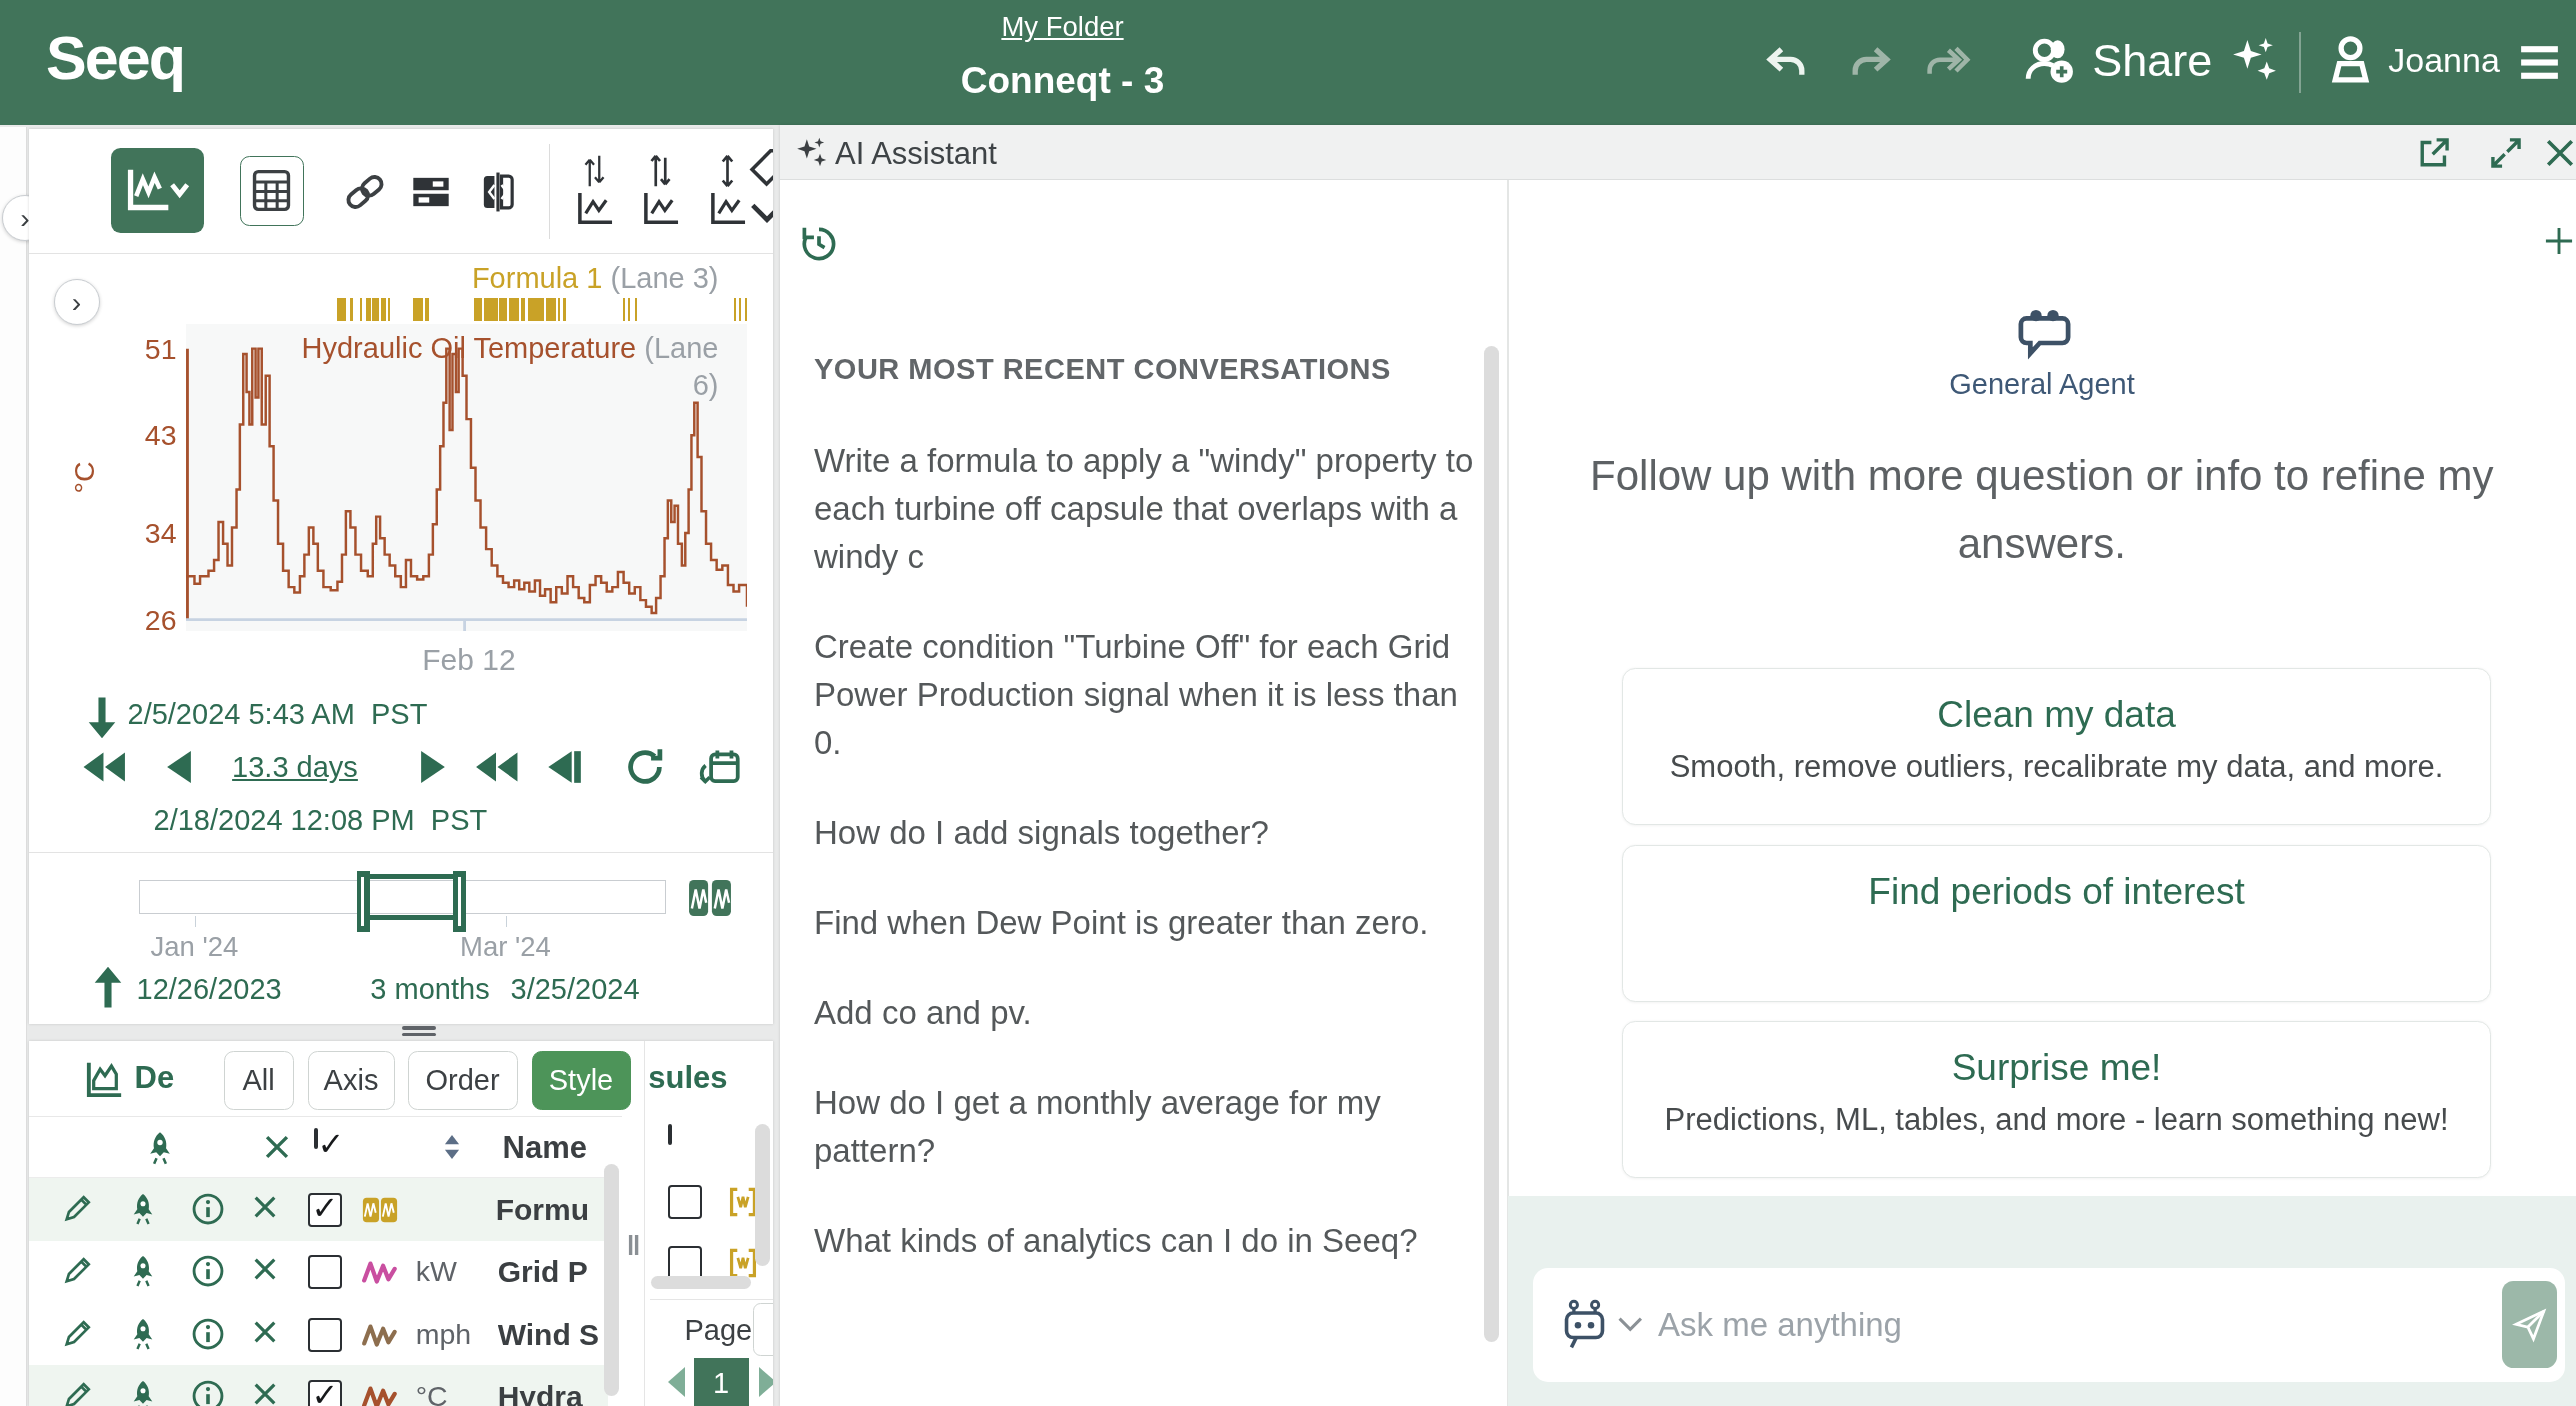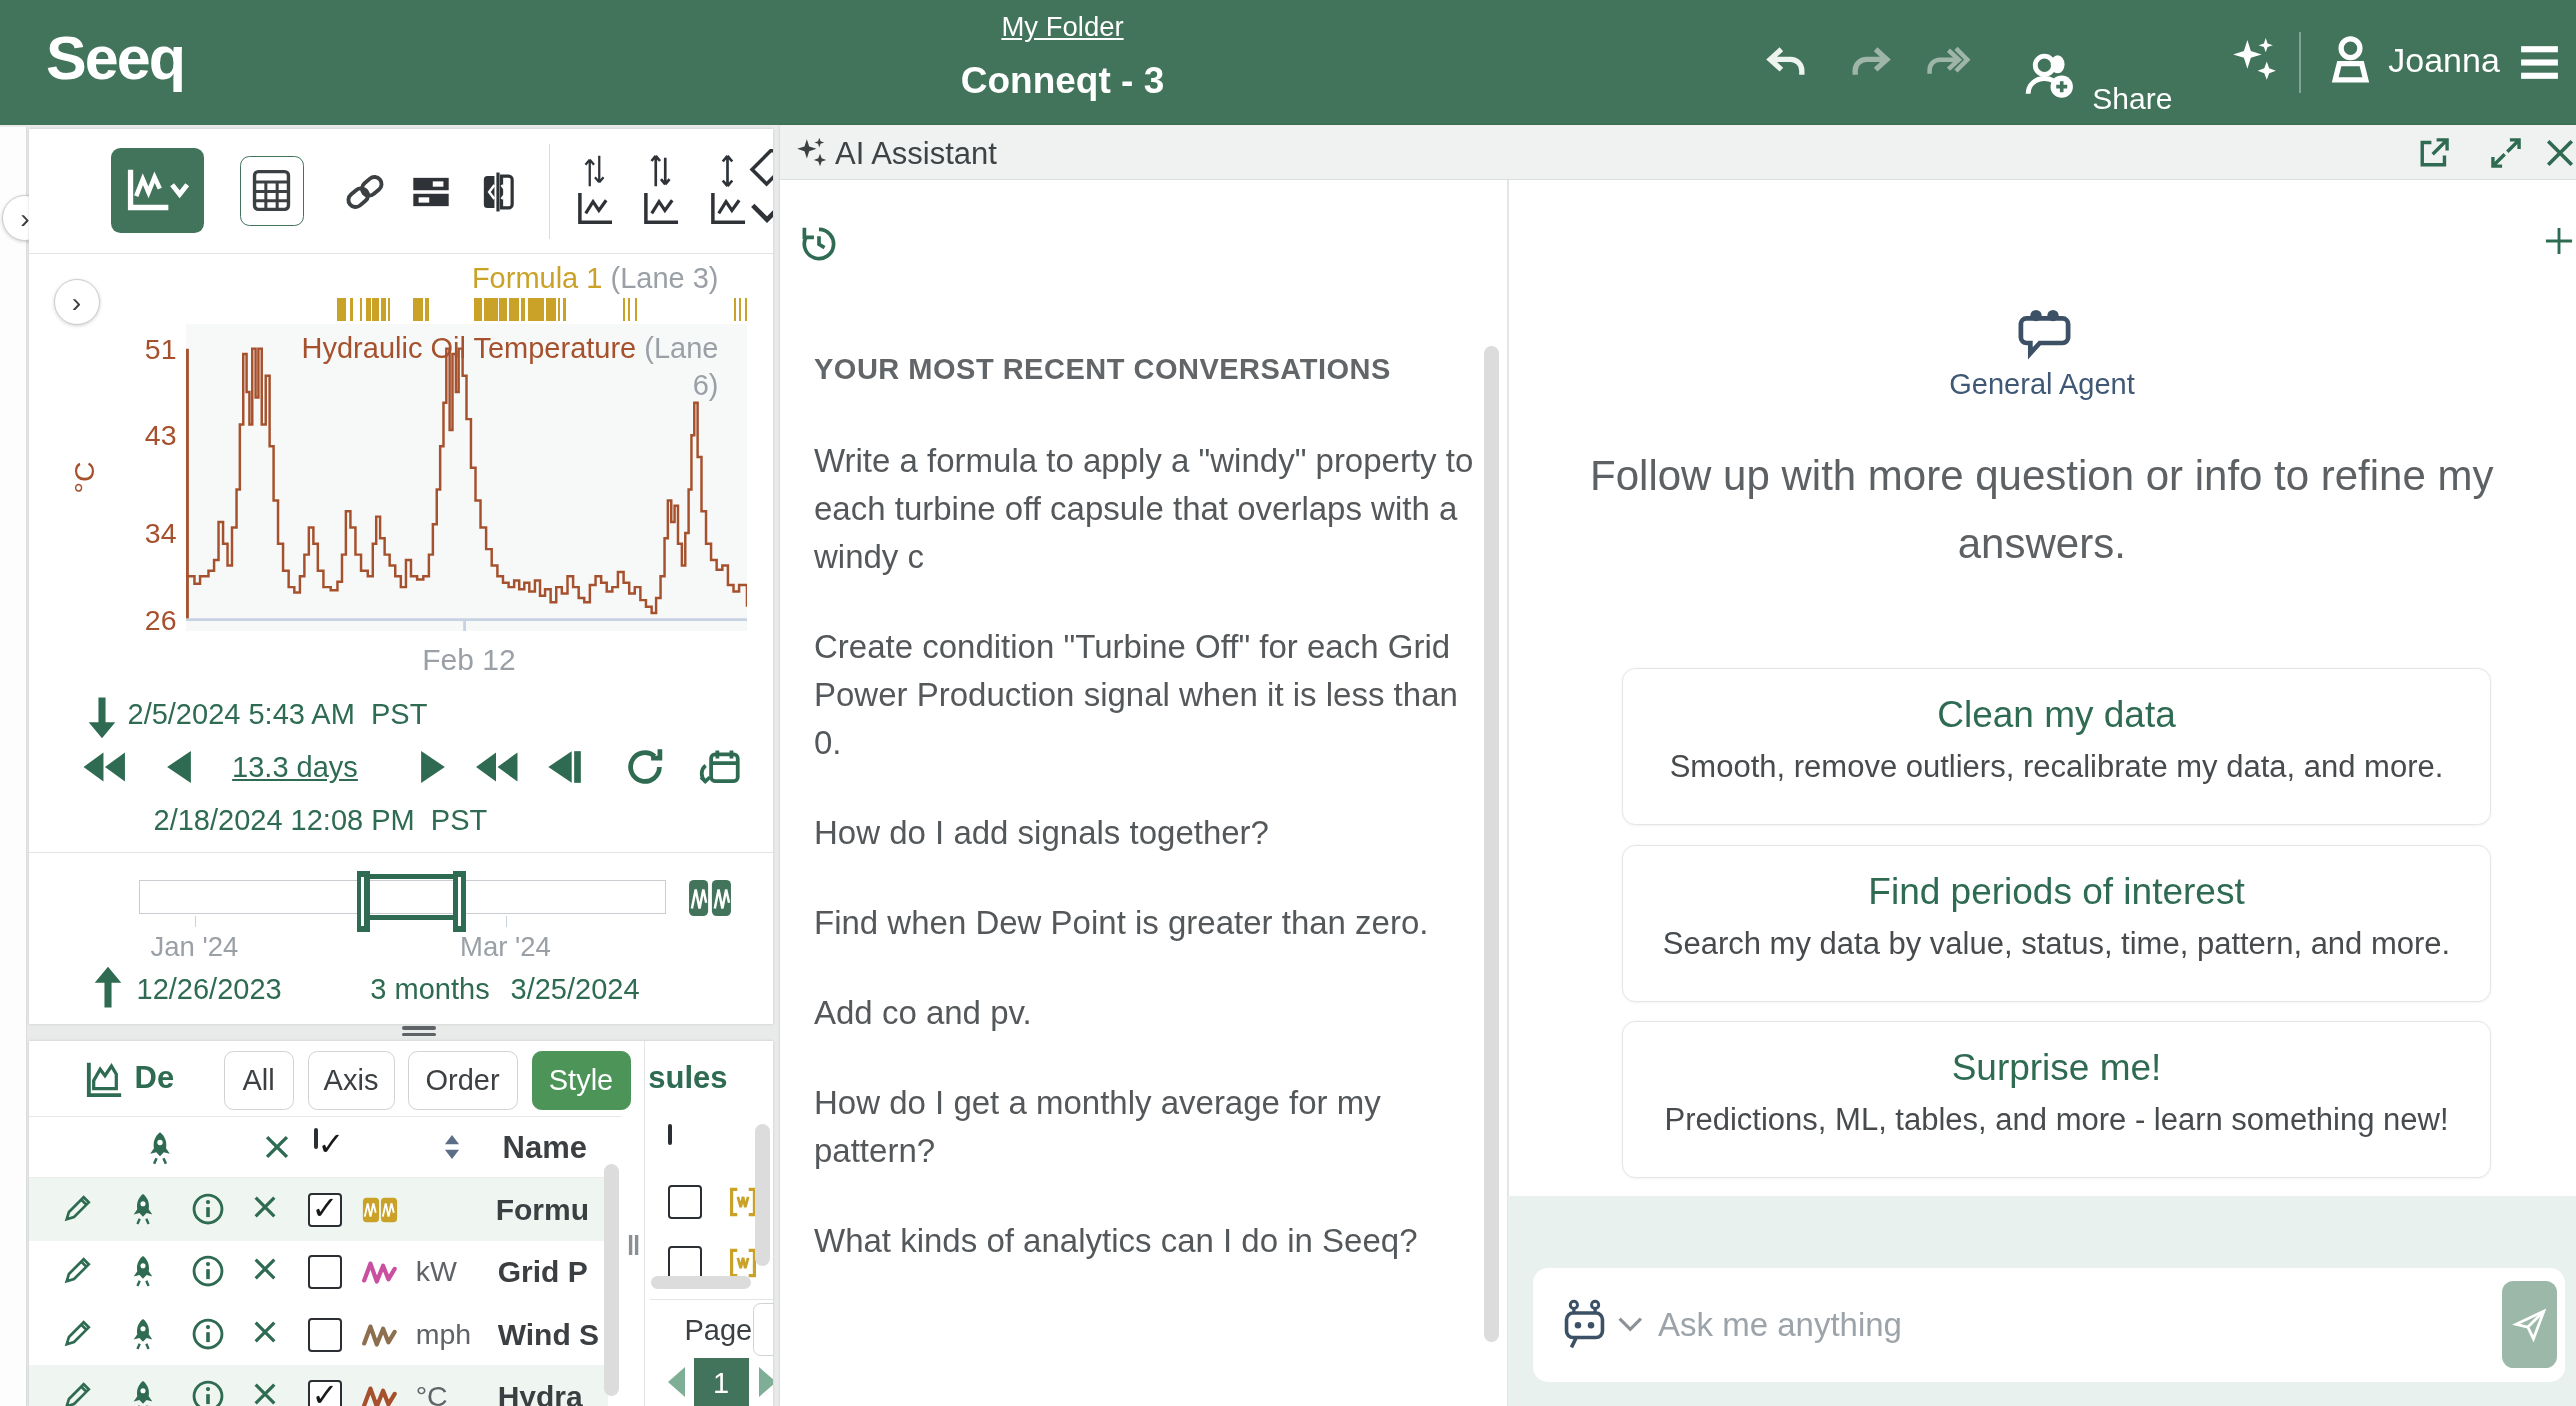--- a/index.html
+++ b/index.html
@@ -10,21 +10,21 @@
 
   
   #header{position:absolute;left:0;top:0;width:2576px;height:125px;background:#41745A;color:#fff;}
   #logo{position:absolute;left:46px;top:23px;font-size:61px;font-weight:800;letter-spacing:-1.9px;color:#fff;}
   #crumb-wrap{position:absolute;left:816px;top:0;width:493px;text-align:center;}
   #breadcrumb{display:inline-block;margin-top:11.4px;font-size:27.5px;color:#fff;text-decoration:underline;cursor:pointer;}
   #doc-title{margin-top:17px;font-size:37px;font-weight:600;color:#fff;}
   .hicon{position:absolute;top:38px;width:49px;height:49px;color:#EDF4EF;cursor:pointer;}
   .hicon.dim{color:#9FB5A8;}
   #share-group{position:absolute;left:2018px;top:34px;display:flex;align-items:center;color:#fff;cursor:pointer;}
-  #share-label{font-size:30px;margin-left:13.3px;margin-top:48px;}
+  #share-label{font-size:45px;margin-left:13.3px;}
   #user-group{position:absolute;left:2326px;top:34px;display:flex;align-items:center;color:#fff;cursor:pointer;}
   #user-name{font-size:34px;margin-left:13.3px;}
   #hdr-divider{position:absolute;left:2299px;top:32px;width:1.9px;height:61px;background:rgba(255,255,255,.35);}
 
   
   #left-rail{position:absolute;left:0;top:127px;width:26.6px;height:1279px;background:#fdfdfd;border-right:0.9px solid #ddd;}
   .round-btn{position:absolute;width:46px;height:46px;border-radius:50%;background:#fff;border:0.9px solid #c9cdd1;box-shadow:0 0.9px 3.8px rgba(0,0,0,.18);color:#3c4043;font-size:28.5px;display:flex;align-items:center;justify-content:center;cursor:pointer;}
 
   
   .card{position:absolute;background:#fff;box-shadow:0 0 2.8px rgba(0,0,0,.15);}
@@ -670,21 +670,20 @@
       </span>
       <div id="agent-name">General Agent</div>
       <div id="agent-sub">Follow up with more question or info to refine my answers.</div>
       <div id="sugg-cards">
           <div class="sugg-card" style="top: 488px;">
             <div class="sugg-title">Clean my data</div>
             <div class="sugg-desc">Smooth, remove outliers, recalibrate my data, and more.</div>
           </div>
           <div class="sugg-card" style="top: 665px;">
             <div class="sugg-title">Find periods of interest</div>
-            <div class="sugg-desc">Search my data by value, status, time, pattern, and more.</div>
           </div>
           <div class="sugg-card" style="top: 841px;">
             <div class="sugg-title">Surprise me!</div>
             <div class="sugg-desc">Predictions, ML, tables, and more - learn something new!</div>
           </div>
         </div>
 
       <div id="input-region">
         <div id="ask-box">
           <span id="robot-icon">

